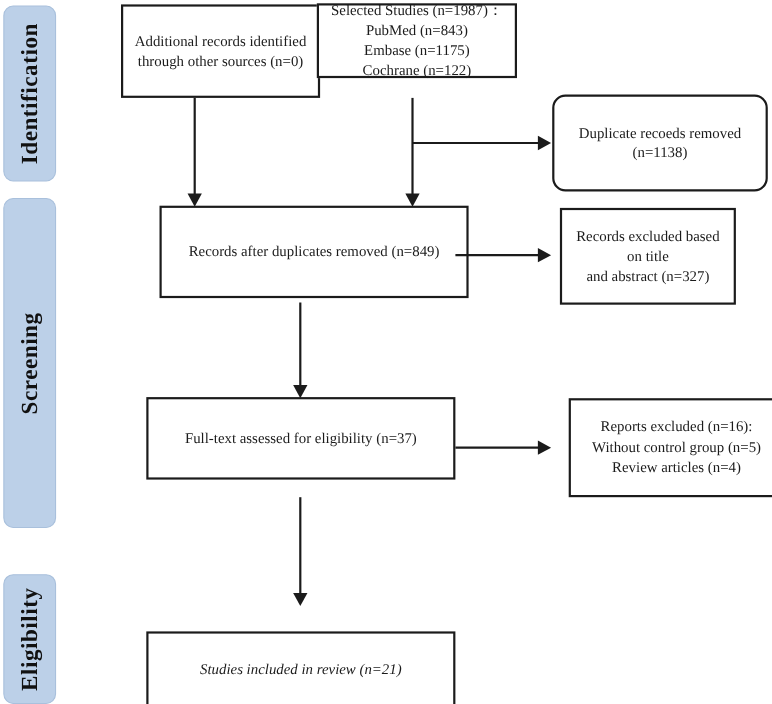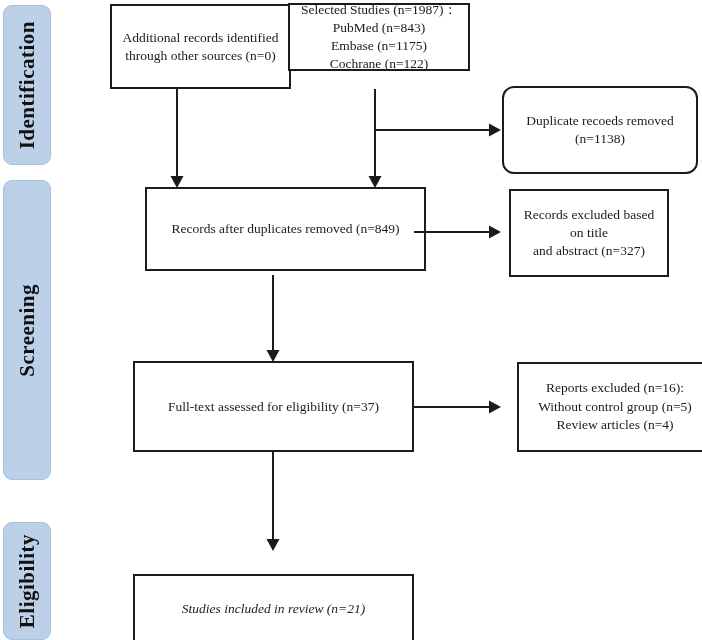--- a/index.html
+++ b/index.html
@@ -57,21 +57,21 @@
     line-height: 1.32;
     padding: 4px 6px;
   }
   .flow-box .line { display: block; }
 
   #box-additional      { left: 86px;  top: 4px;   width: 181px; height: 85px; margin-left: 24px; }
   #box-selected        { left: 288px; top: 3px;   width: 182px; height: 68px; }
   #box-duplicates      { left: 502px; top: 86px;  width: 196px; height: 88px; border-radius: 12px; }
   #box-after-duplicates{ left: 133px; top: 187px; width: 281px; height: 84px; margin-left: 12px; }
   #box-title-abstract  { left: 509px; top: 189px; width: 160px; height: 88px; }
-  #box-fulltext        { left: 133px; top: 361px; width: 281px; height: 91px; text-align: right; }
+  #box-fulltext        { left: 133px; top: 361px; width: 281px; height: 75px; text-align: right; }
   #box-reports         { left: 502px; top: 362px; width: 196px; height: 90px; line-height: 1.36; margin-left: 15px; }
   #box-included        { left: 133px; top: 574px; width: 281px; height: 69px; font-style: italic; }
 
   
   #arrows {
     position: absolute;
     left: 0;
     top: 0;
     pointer-events: none;
   }

